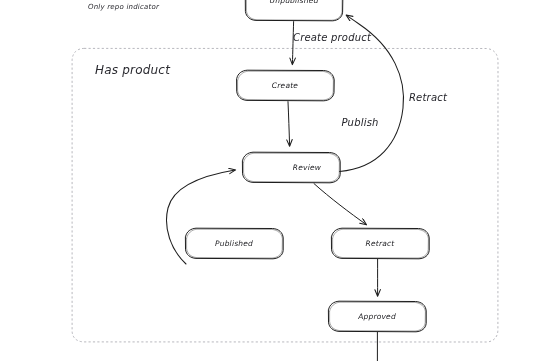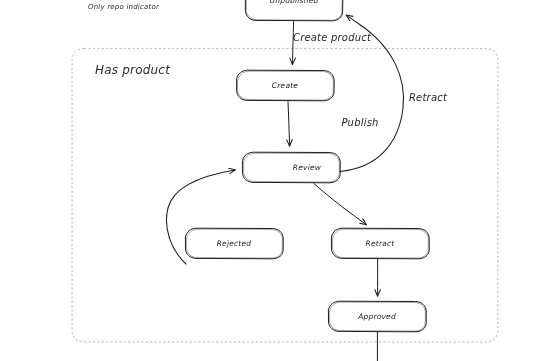--- a/index.html
+++ b/index.html
@@ -136,21 +136,21 @@
   <div class="note-label" style="left:88px; top:7px;">Only repo indicator</div>
 
   <div class="group-label" style="left:95px; top:70px;">Has product</div>
 
   <div class="node-label" style="left:294px; top:0;">Unpublished</div>
 
   <div class="node-label" style="left:285px; top:85px;">Create</div>
 
   <div class="node-label" style="left:291px; top:167px;margin-left:16px;">Review</div>
 
-  <div class="node-label" style="left:234px; top:243px;">Rejected</div>
+  <div class="node-label" style="left:234px; top:243px;">Published</div>
 
   <div class="node-label" style="left:380px; top:243px;">Retract</div>
 
   <div class="node-label" style="left:377px; top:316px;">Approved</div>
 
   <div class="edge-label" style="left:332px; top:37px;">Create product</div>
 
   <div class="edge-label" style="left:317px; top:122px;margin-left:43px;">Publish</div>
 
   <div class="edge-label" style="left:428px; top:97px;">Retract</div>

